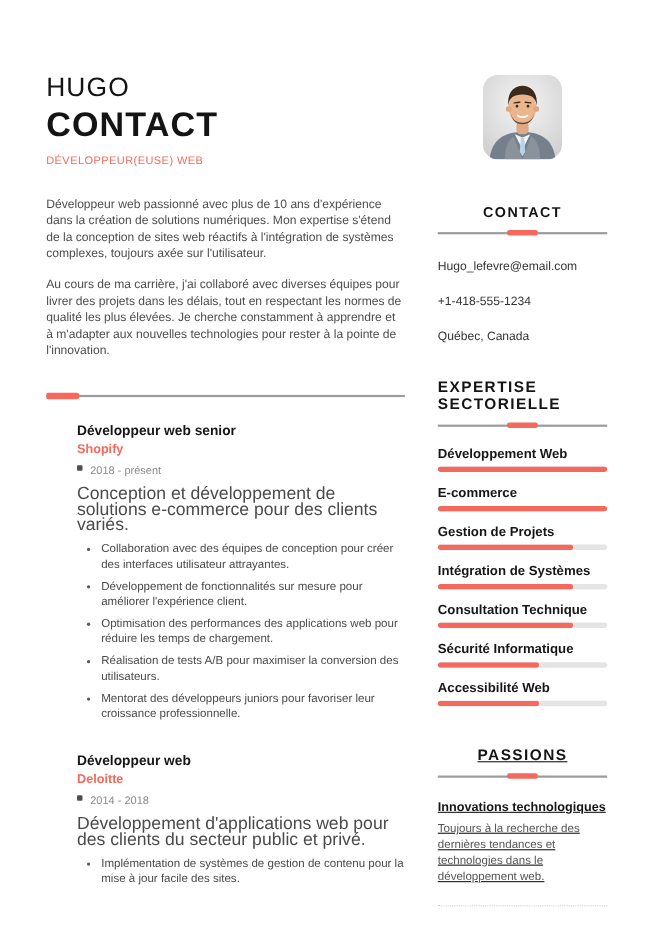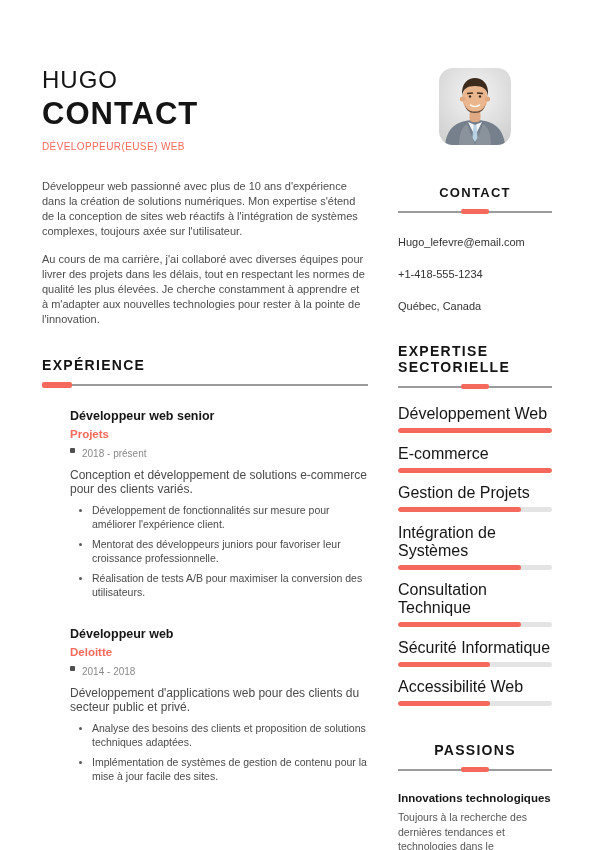--- a/index.html
+++ b/index.html
@@ -46,21 +46,21 @@
 
   
   .experience { margin-top: 30px; }
   .job { margin-top: 21px; margin-left: 28px; }
   .job + .job { margin-top: 28px; }
   .job-name { font-size: 12.5px; font-weight: 700; color: #161616; }
   .company  { font-size: 11.5px; font-weight: 700; color: #f4695c; margin-top: 5px; }
   .date-row { display: flex; align-items: flex-start; margin-top: 8px; }
   .date-square { width: 5px; height: 5px; background: #4f4f4f; border-radius: 1px; margin-right: 7px; }
   .date-text { font-size: 10px; color: #8a8a8a; }
-  .job-desc { font-size: 12px; line-height: 14px; color: #4a4a4a; margin-top: 9px; }
+  .job-desc { font-size: 16px; line-height: 14px; color: #4a4a4a; margin-top: 9px; }
   .job-bullets { list-style: none; margin-top: 7px; }
   .job-bullets li {
     position: relative; padding-left: 22px;
     font-size: 10.5px; line-height: 14px; color: #4a4a4a; margin-top: 6px;
   }
   .job-bullets li::before {
     content: ""; position: absolute; left: 9px; top: 5.5px;
     width: 3px; height: 3px; border-radius: 50%; background: #5a5a5a;
   }
 
@@ -72,25 +72,25 @@
   .right-section .section-title { font-size: 13px; }
   .center { text-align: center; }
 
   .contact-items { margin-top: 21px; }
   .contact-item { font-size: 11px; color: #333333; margin-bottom: 19px; line-height: 13px; }
 
   .expertise { margin-top: 30px; }
   .expertise .section-title { line-height: 16px; }
   .skills { margin-top: 15px; }
   .skill { margin-bottom: 11.5px; }
-  .skill-label { font-size: 16px; font-weight: 400; color: #161616; }
+  .skill-label { font-size: 12px; font-weight: 700; color: #161616; }
   .skill-track { margin-top: 5px; height: 5px; background: #e4e4e4; border-radius: 3px; overflow: hidden; }
   .skill-fill { height: 100%; background: #f4695c; border-radius: 3px; }
 
-  .passions { margin-top: 36px; }
+  .passions { margin-top: 36px; text-decoration: underline; }
   .passion-item { margin-top: 19px; }
   .passion-title { font-size: 11.5px; font-weight: 700; color: #161616; }
   .passion-text { font-size: 10.5px; line-height: 14.5px; color: #555555; margin-top: 6px; }
   .dotted-sep { margin-top: 19px; border-top: 1px dotted #cfcfcf; height: 0; }
 </style>
 </head>
 <body>
 
 <div class="page">
 
@@ -101,51 +101,51 @@
       <div class="last-name">CONTACT</div>
       <div class="job-title">DÉVELOPPEUR(EUSE) WEB</div>
     </div>
 
     <div class="summary">
       <p>Développeur web passionné avec plus de 10 ans d'expérience dans la création de solutions numériques. Mon expertise s'étend de la conception de sites web réactifs à l'intégration de systèmes complexes, toujours axée sur l'utilisateur.</p>
       <p>Au cours de ma carrière, j'ai collaboré avec diverses équipes pour livrer des projets dans les délais, tout en respectant les normes de qualité les plus élevées. Je cherche constamment à apprendre et à m'adapter aux nouvelles technologies pour rester à la pointe de l'innovation.</p>
     </div>
 
     <div class="experience">
-      <div class="section-title">EXPÉRIENCE</div>
       <div class="divider pill-left">
         <div class="line"></div>
         <div class="pill"></div>
       </div>
 
       <div class="job">
         <div class="job-name">Développeur web senior</div>
-        <div class="company">Projets</div>
+        <div class="company">Shopify</div>
         <div class="date-row">
           <span class="date-square"></span>
           <span class="date-text">2018 - présent</span>
         </div>
         <div class="job-desc">Conception et développement de solutions e-commerce pour des clients variés.</div>
         <ul class="job-bullets">
+          <li>Collaboration avec des équipes de conception pour créer des interfaces utilisateur attrayantes.</li>
           <li>Développement de fonctionnalités sur mesure pour améliorer l'expérience client.</li>
+          <li>Optimisation des performances des applications web pour réduire les temps de chargement.</li>
+          <li>Réalisation de tests A/B pour maximiser la conversion des utilisateurs.</li>
           <li>Mentorat des développeurs juniors pour favoriser leur croissance professionnelle.</li>
-          <li>Réalisation de tests A/B pour maximiser la conversion des utilisateurs.</li>
         </ul>
       </div>
 
       <div class="job">
         <div class="job-name">Développeur web</div>
         <div class="company">Deloitte</div>
         <div class="date-row">
           <span class="date-square"></span>
           <span class="date-text">2014 - 2018</span>
         </div>
         <div class="job-desc">Développement d'applications web pour des clients du secteur public et privé.</div>
         <ul class="job-bullets">
-          <li>Analyse des besoins des clients et proposition de solutions techniques adaptées.</li>
           <li>Implémentation de systèmes de gestion de contenu pour la mise à jour facile des sites.</li>
 
         </ul>
       </div>
     </div>
   </div>
 
   <div class="right-col">
 
     <div class="photo-wrap">

